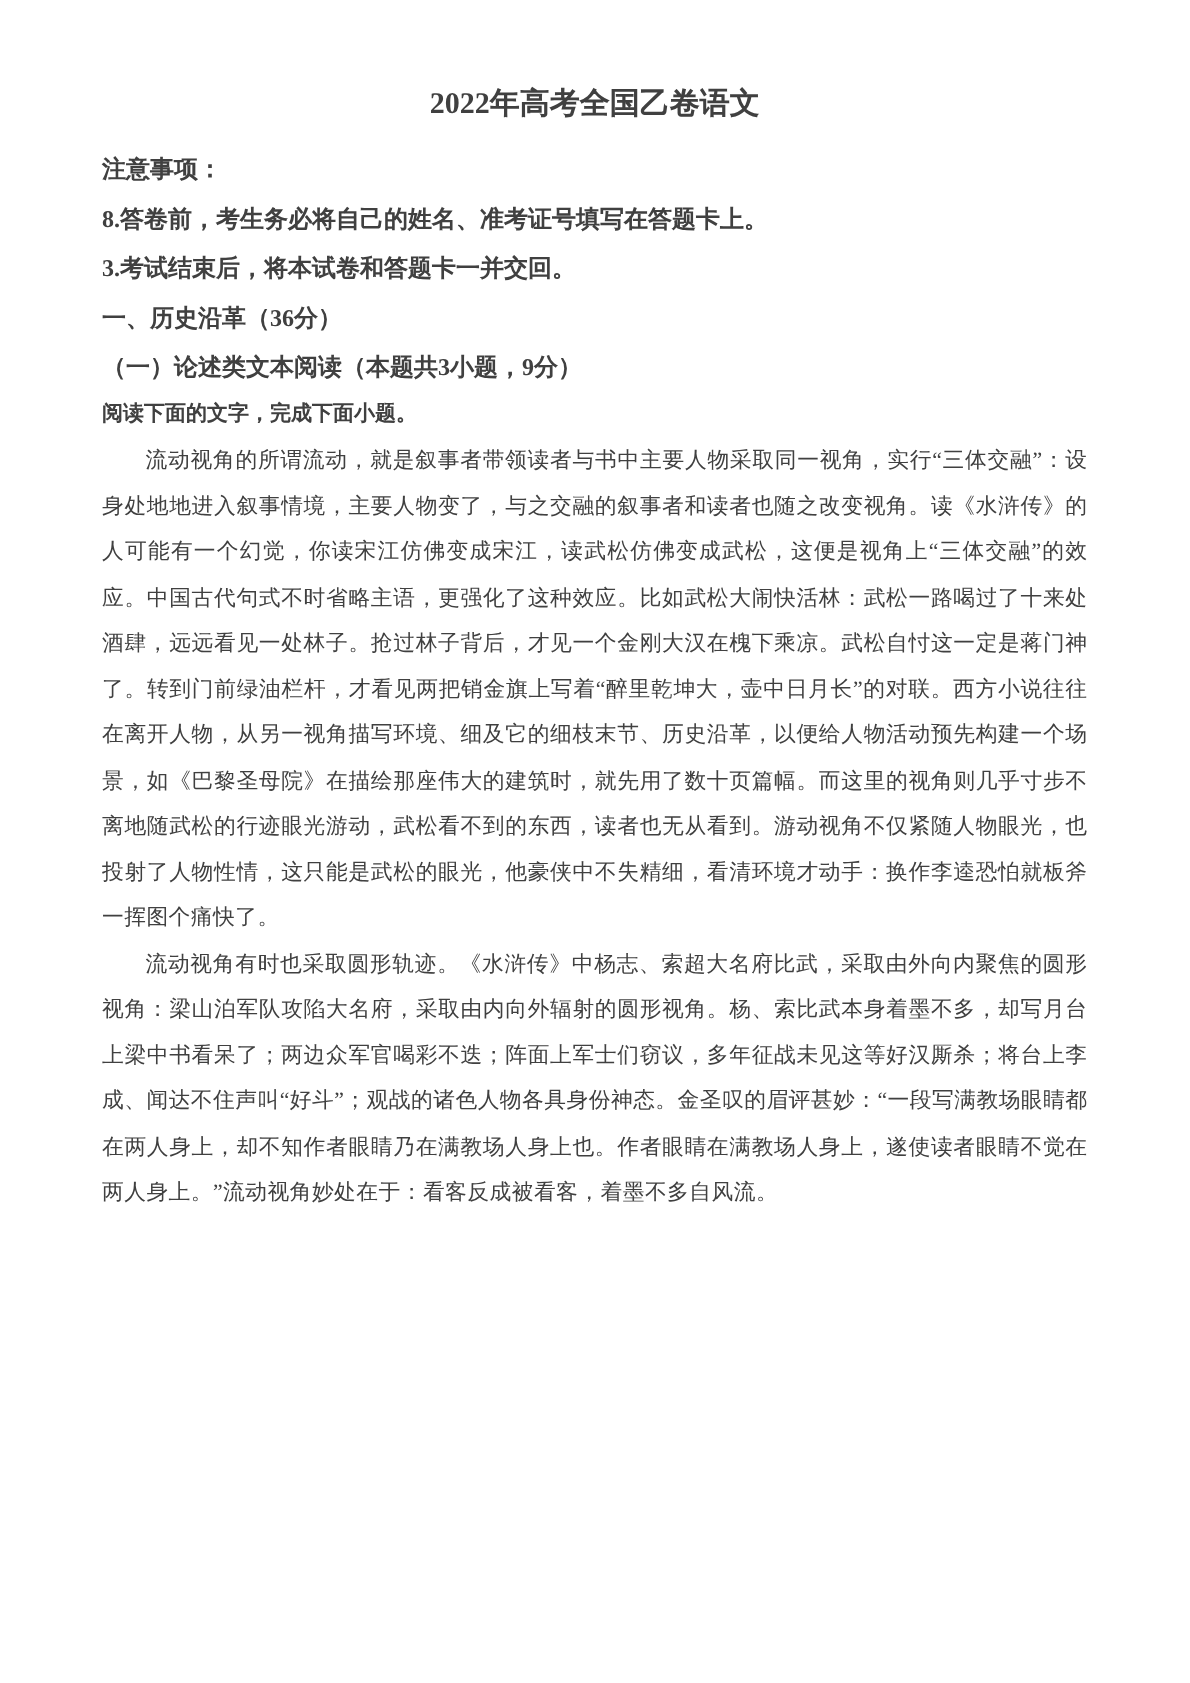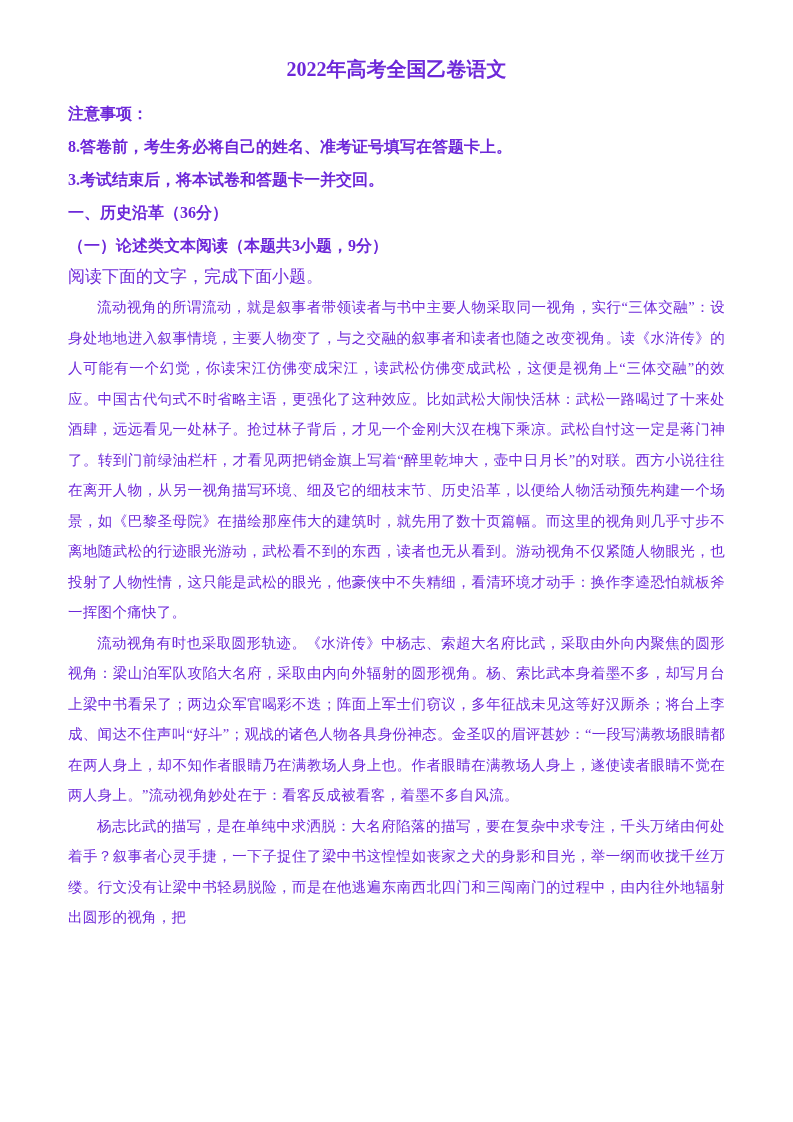--- a/index.html
+++ b/index.html
@@ -9,21 +9,21 @@
   }
   .page {
     position: relative;
     width: 793px;
     height: 960px;
     margin: 0 auto;
     background: #ffffff;
     box-sizing: border-box;
     padding: 55px 68px 0 68px;
     font-family: "Liberation Serif", "DejaVu Serif", serif;
-    color: #6d28d9;
+    color: #404040;
     overflow: hidden;
   }
   .title {
     margin: 0 0 14px 0;
     text-align: center;
     font-size: 20px;
     line-height: 28px;
     font-weight: bold;
   }
   .notice-heading,
@@ -31,23 +31,23 @@
   .section-heading,
   .subsection-heading {
     margin: 0;
     font-size: 16px;
     line-height: 33px;
     font-weight: bold;
     text-align: justify;
   }
   .instruction {
     margin: 0;
-    font-size: 17px;
+    font-size: 14px;
     line-height: 30px;
-    font-weight: normal;
+    font-weight: bold;
   }
   .para {
     margin: 0;
     font-size: 14.5px;
     line-height: 30.5px;
     font-weight: normal;
     text-align: justify;
     text-indent: 2em;
     letter-spacing: 0.3px;
   }
@@ -70,15 +70,14 @@
 
   <p class="subsection-heading">（一）论述类文本阅读（本题共3小题，9分）</p>
 
   <p class="instruction">阅读下面的文字，完成下面小题。</p>
 
 
   <p class="para">流动视角的所谓流动，就是叙事者带领读者与书中主要人物采取同一视角，实行“三体交融”：设身处地地进入叙事情境，主要人物变了，与之交融的叙事者和读者也随之改变视角。读《水浒传》的人可能有一个幻觉，你读宋江仿佛变成宋江，读武松仿佛变成武松，这便是视角上“三体交融”的效应。中国古代句式不时省略主语，更强化了这种效应。比如武松大闹快活林：武松一路喝过了十来处酒肆，远远看见一处林子。抢过林子背后，才见一个金刚大汉在槐下乘凉。武松自忖这一定是蒋门神了。转到门前绿油栏杆，才看见两把销金旗上写着“醉里乾坤大，壶中日月长”的对联。西方小说往往在离开人物，从另一视角描写环境、细及它的细枝末节、历史沿革，以便给人物活动预先构建一个场景，如《巴黎圣母院》在描绘那座伟大的建筑时，就先用了数十页篇幅。而这里的视角则几乎寸步不离地随武松的行迹眼光游动，武松看不到的东西，读者也无从看到。游动视角不仅紧随人物眼光，也投射了人物性情，这只能是武松的眼光，他豪侠中不失精细，看清环境才动手：换作李逵恐怕就板斧一挥图个痛快了。</p>
 
   <p class="para">流动视角有时也采取圆形轨迹。《水浒传》中杨志、索超大名府比武，采取由外向内聚焦的圆形视角：梁山泊军队攻陷大名府，采取由内向外辐射的圆形视角。杨、索比武本身着墨不多，却写月台上梁中书看呆了；两边众军官喝彩不迭；阵面上军士们窃议，多年征战未见这等好汉厮杀；将台上李成、闻达不住声叫“好斗”；观战的诸色人物各具身份神态。金圣叹的眉评甚妙：“一段写满教场眼睛都在两人身上，却不知作者眼睛乃在满教场人身上也。作者眼睛在满教场人身上，遂使读者眼睛不觉在两人身上。”流动视角妙处在于：看客反成被看客，着墨不多自风流。</p>
 
-  <p class="para">杨志比武的描写，是在单纯中求洒脱：大名府陷落的描写，要在复杂中求专注，千头万绪由何处着手？叙事者心灵手捷，一下子捉住了梁中书这惶惶如丧家之犬的身影和目光，举一纲而收拢千丝万缕。行文没有让梁中书轻易脱险，而是在他逃遍东南西北四门和三闯南门的过程中，由内往外地辐射出圆形的视角，把</p>
 
 </div>
 
 </body></html>

